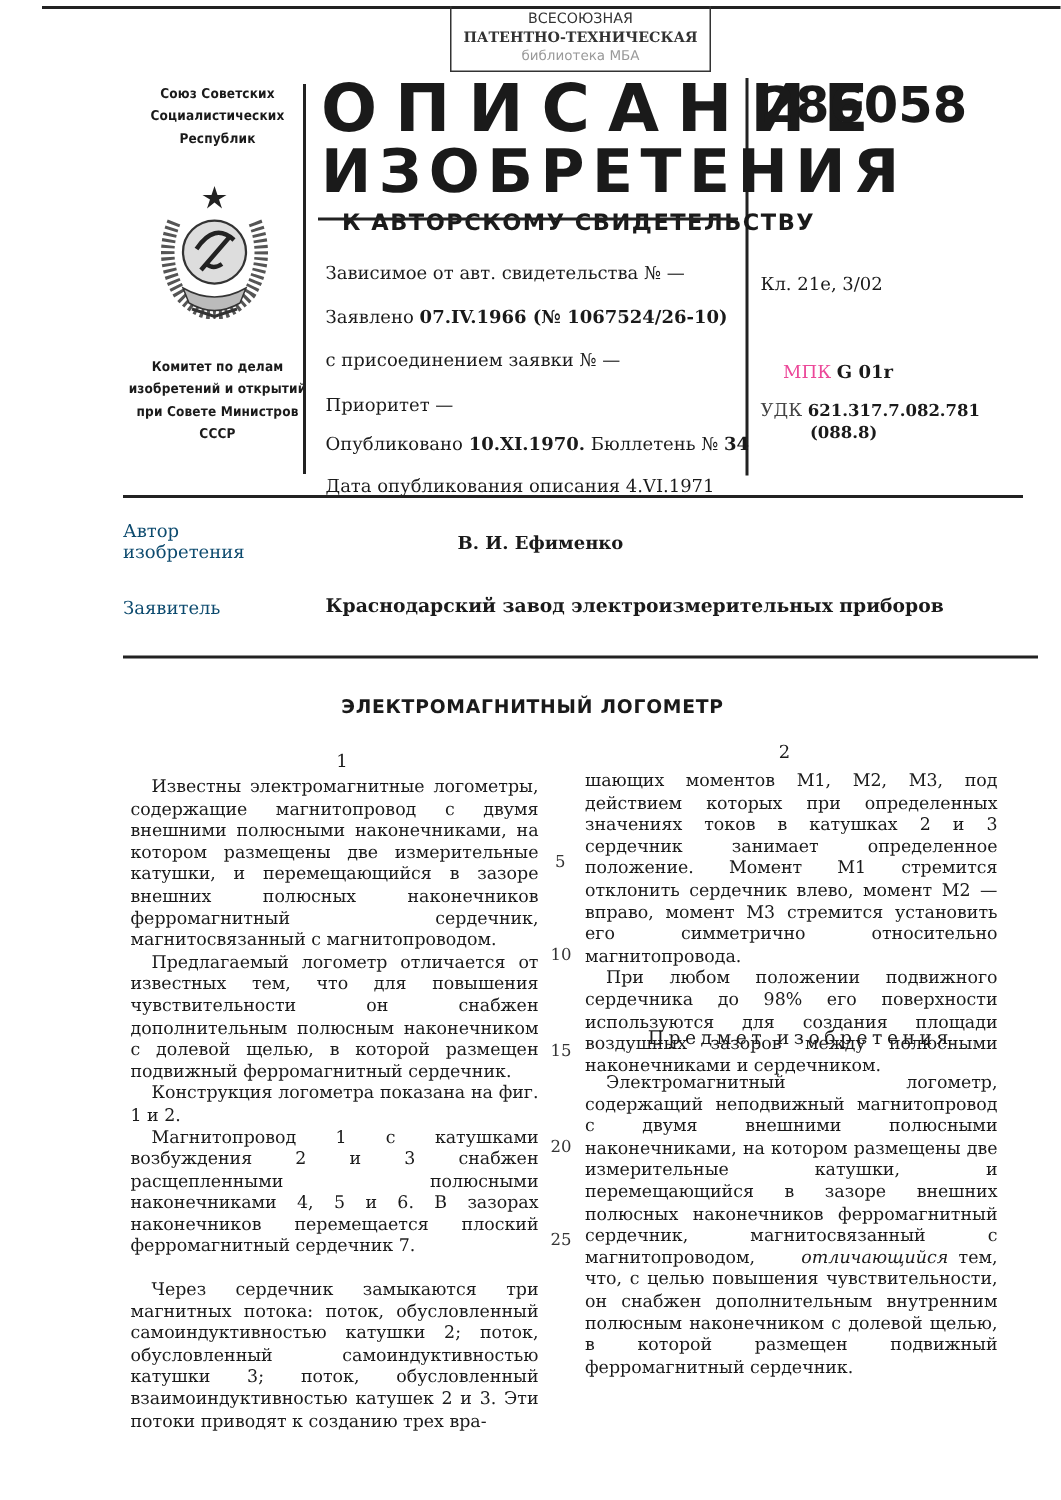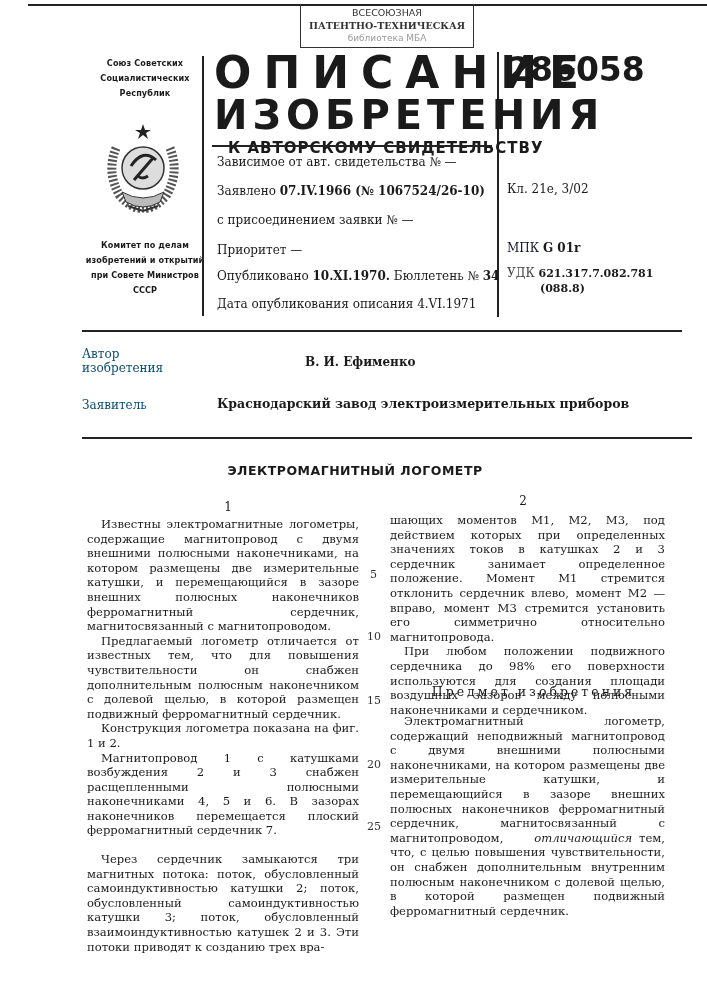--- a/index.html
+++ b/index.html
@@ -7,21 +7,21 @@
   .abs { position: absolute; }
   .rule { position: absolute; background: #222; }
   .left-caption { font-family: "DejaVu Sans Condensed", "DejaVu Sans", sans-serif; font-weight: bold; font-size: 9px; line-height: 15px; text-align: center; width: 130px; letter-spacing: 0.1px; }
   .stamp { border: 1.5px solid #333; border-top: none; padding: 2px 6px; width: 160px; text-align: center; font-family: "DejaVu Sans", sans-serif; font-size: 9.5px; line-height: 13px; color: #333; }
   .stamp .l2 { font-family: "DejaVu Serif", serif; font-weight: bold; }
   .stamp .l3 { color: #999; font-size: 9px; }
   .title1 { font-family: "DejaVu Sans", sans-serif; font-weight: bold; font-size: 44px; letter-spacing: 12px; line-height: 46px; }
   .title2 { font-family: "DejaVu Sans", sans-serif; font-weight: bold; font-size: 40px; letter-spacing: 5px; line-height: 42px; }
   .subtitle { font-family: "DejaVu Sans", sans-serif; font-weight: bold; font-size: 15px; letter-spacing: 1px; }
   .patnum { font-family: "DejaVu Sans", sans-serif; font-weight: bold; font-size: 33px; }
-  .meta { font-size: 12px; line-height: 16px; white-space: nowrap; }
+  .meta { font-size: 12px; line-height: 16px; white-space: nowrap; margin-top: 20px; }
   .meta b { font-weight: bold; }
   .rmeta { font-size: 12px; line-height: 15px; white-space: nowrap; }
   .lbl { font-size: 12px; line-height: 14px; color: #0c4a6e; }
   .body-col { position: absolute; font-size: 11.6px; line-height: 14.6px; text-align: justify; }
   .body-col p { margin: 0; text-indent: 14px; }
   .body-col p.gap { margin-top: 14px; }
   .colnum { position: absolute; font-size: 12px; text-align: center; }
   .linenum { position: absolute; font-size: 11px; color: #333; }
   .section-h { position: absolute; font-size: 12.5px; letter-spacing: 3px; text-align: center; }
   .heading { position: absolute; font-family: "DejaVu Sans", sans-serif; font-weight: bold; font-size: 12.5px; letter-spacing: 0.5px; text-align: center; }
@@ -85,21 +85,21 @@
   <span>Бюллетень №</span>
   <b>34</b>
 </div>
 <div class="abs meta" style="left:217px; top:296px;">Дата опубликования описания 4.VI.1971</div>
 
 <div class="abs rmeta" style="left:507px; top:182px;">
   <span>Кл.</span>
   <span>21e, 3/02</span>
 </div>
 <div class="abs rmeta" style="left:507px; top:241px;">
-  <span style="color:#0f172a;">МПК</span>
+  <span style="color:#ec4899;margin-left:15px;">МПК</span>
   <b>G 01r</b>
 </div>
 <div class="abs rmeta" style="left:507px; top:266px;">
   <span style="color:#444;">УДК</span>
   <b style="font-size:11px;">621.317.7.082.781</b>
 </div>
 <div class="abs rmeta" style="left:540px; top:281px; font-weight:bold; font-size:11px;">(088.8)</div>
 
 <div class="rule" style="left:82px; top:330px; width:600px; height:1.5px;"></div>
 

